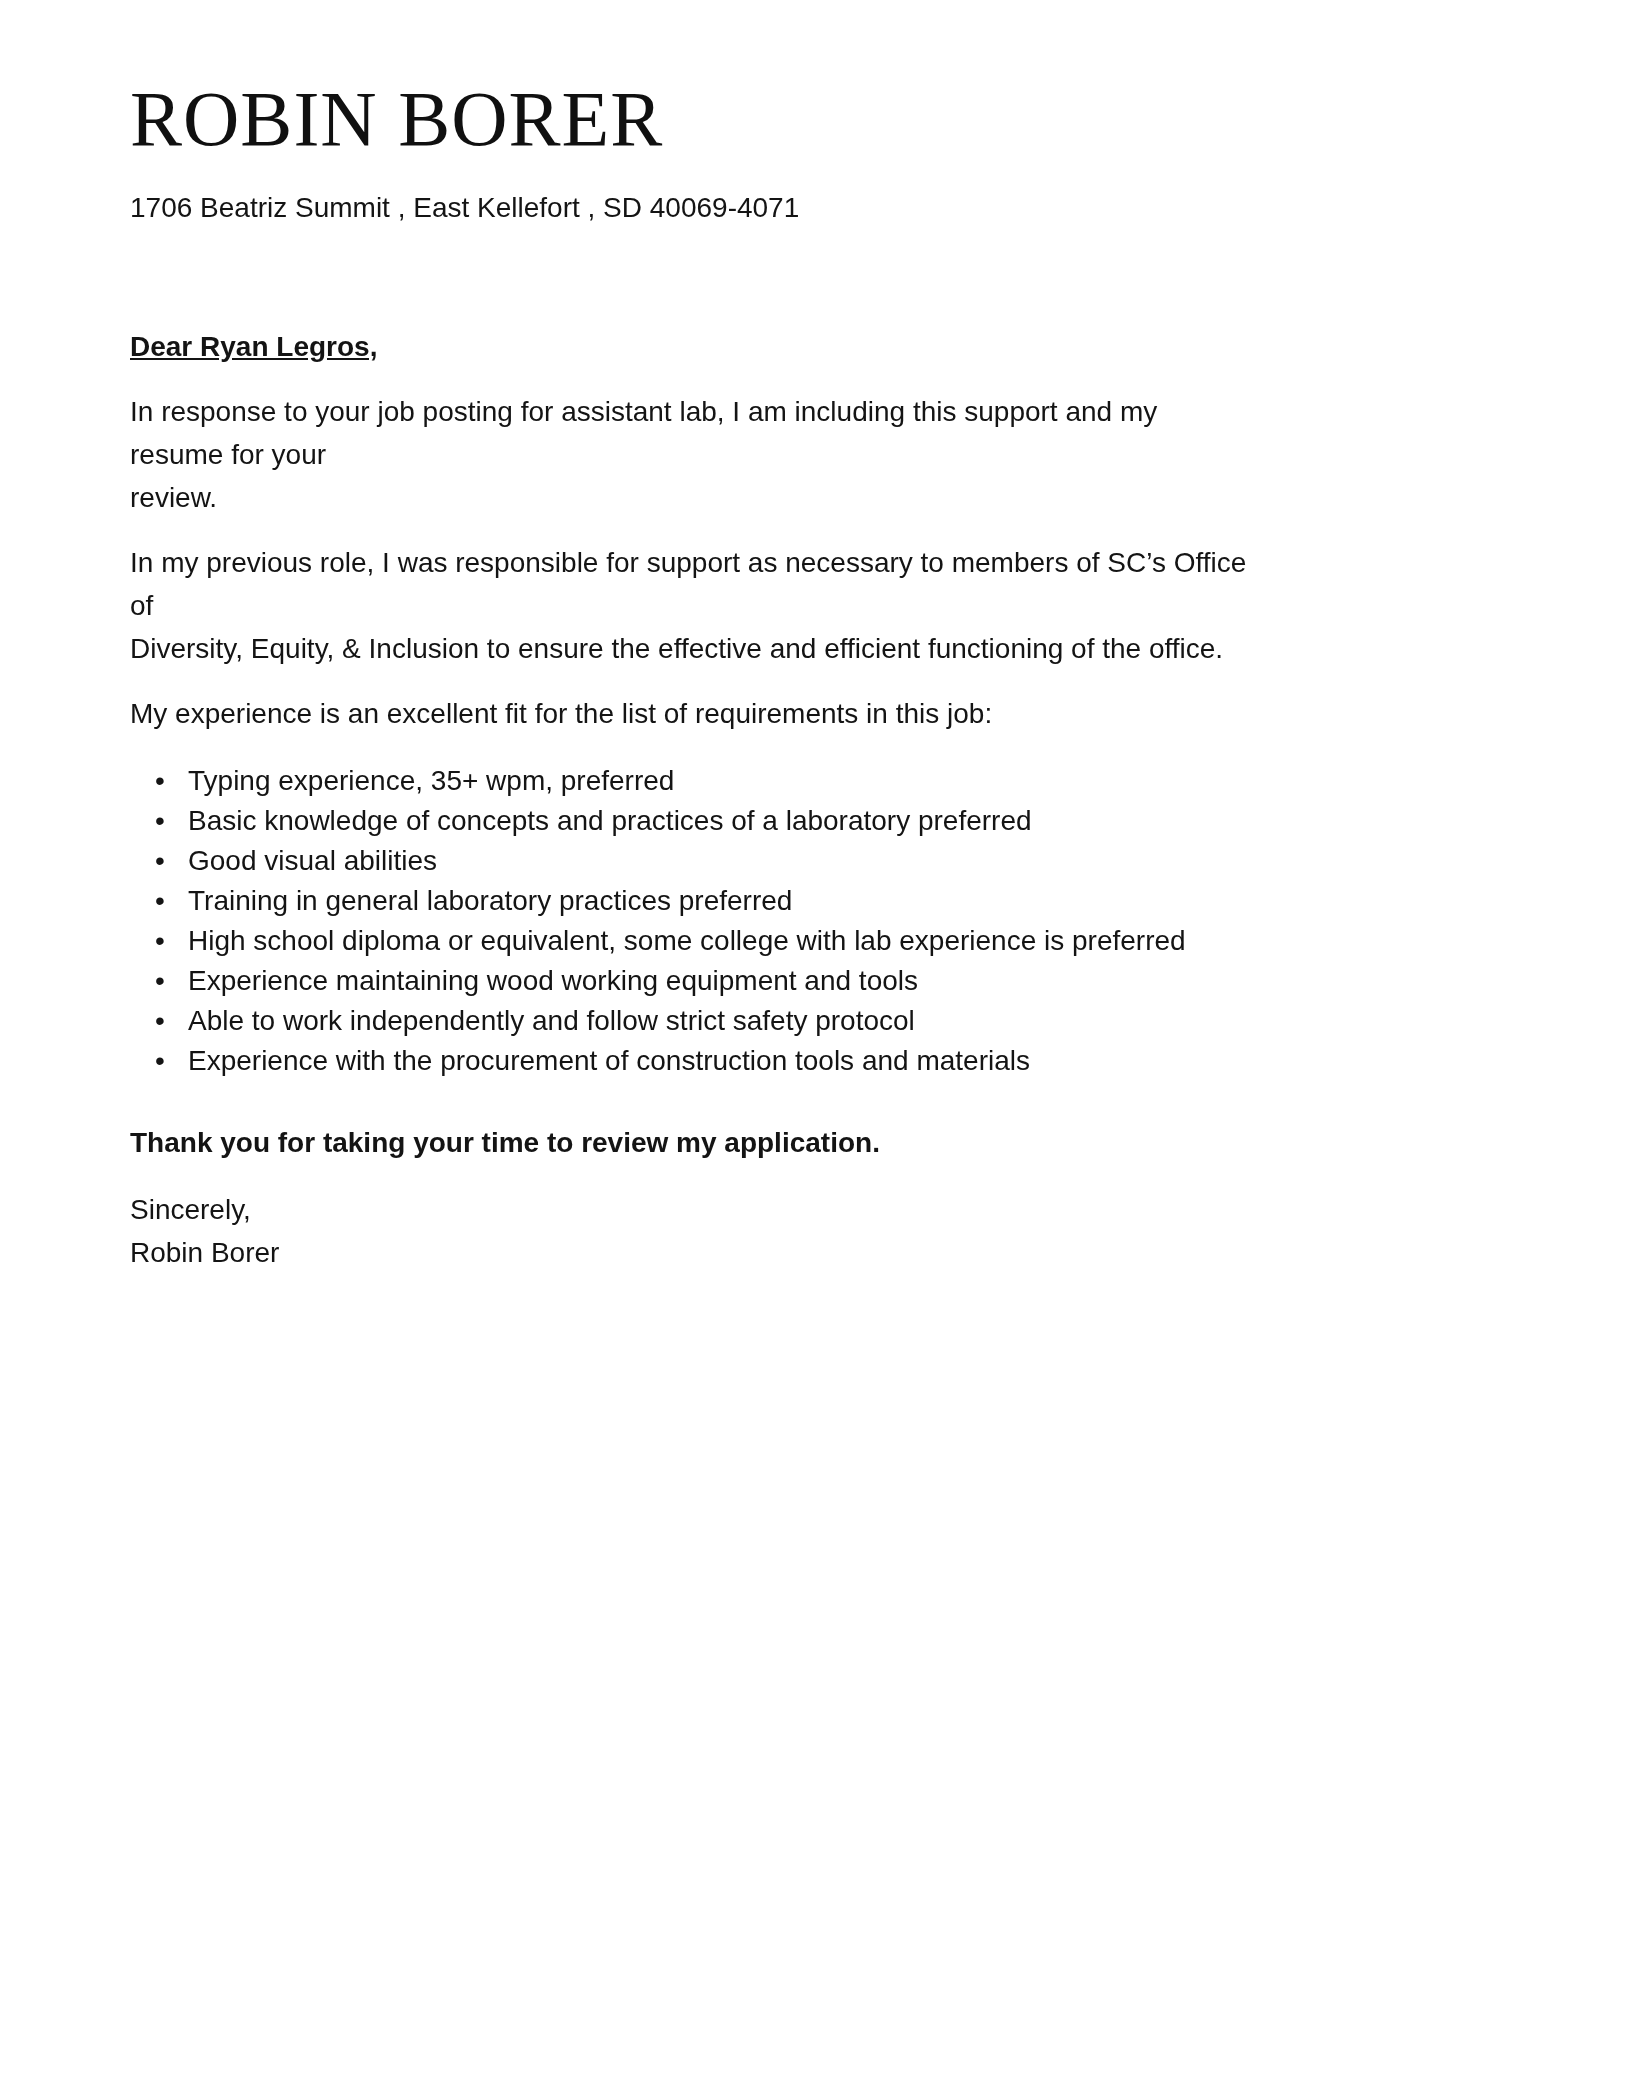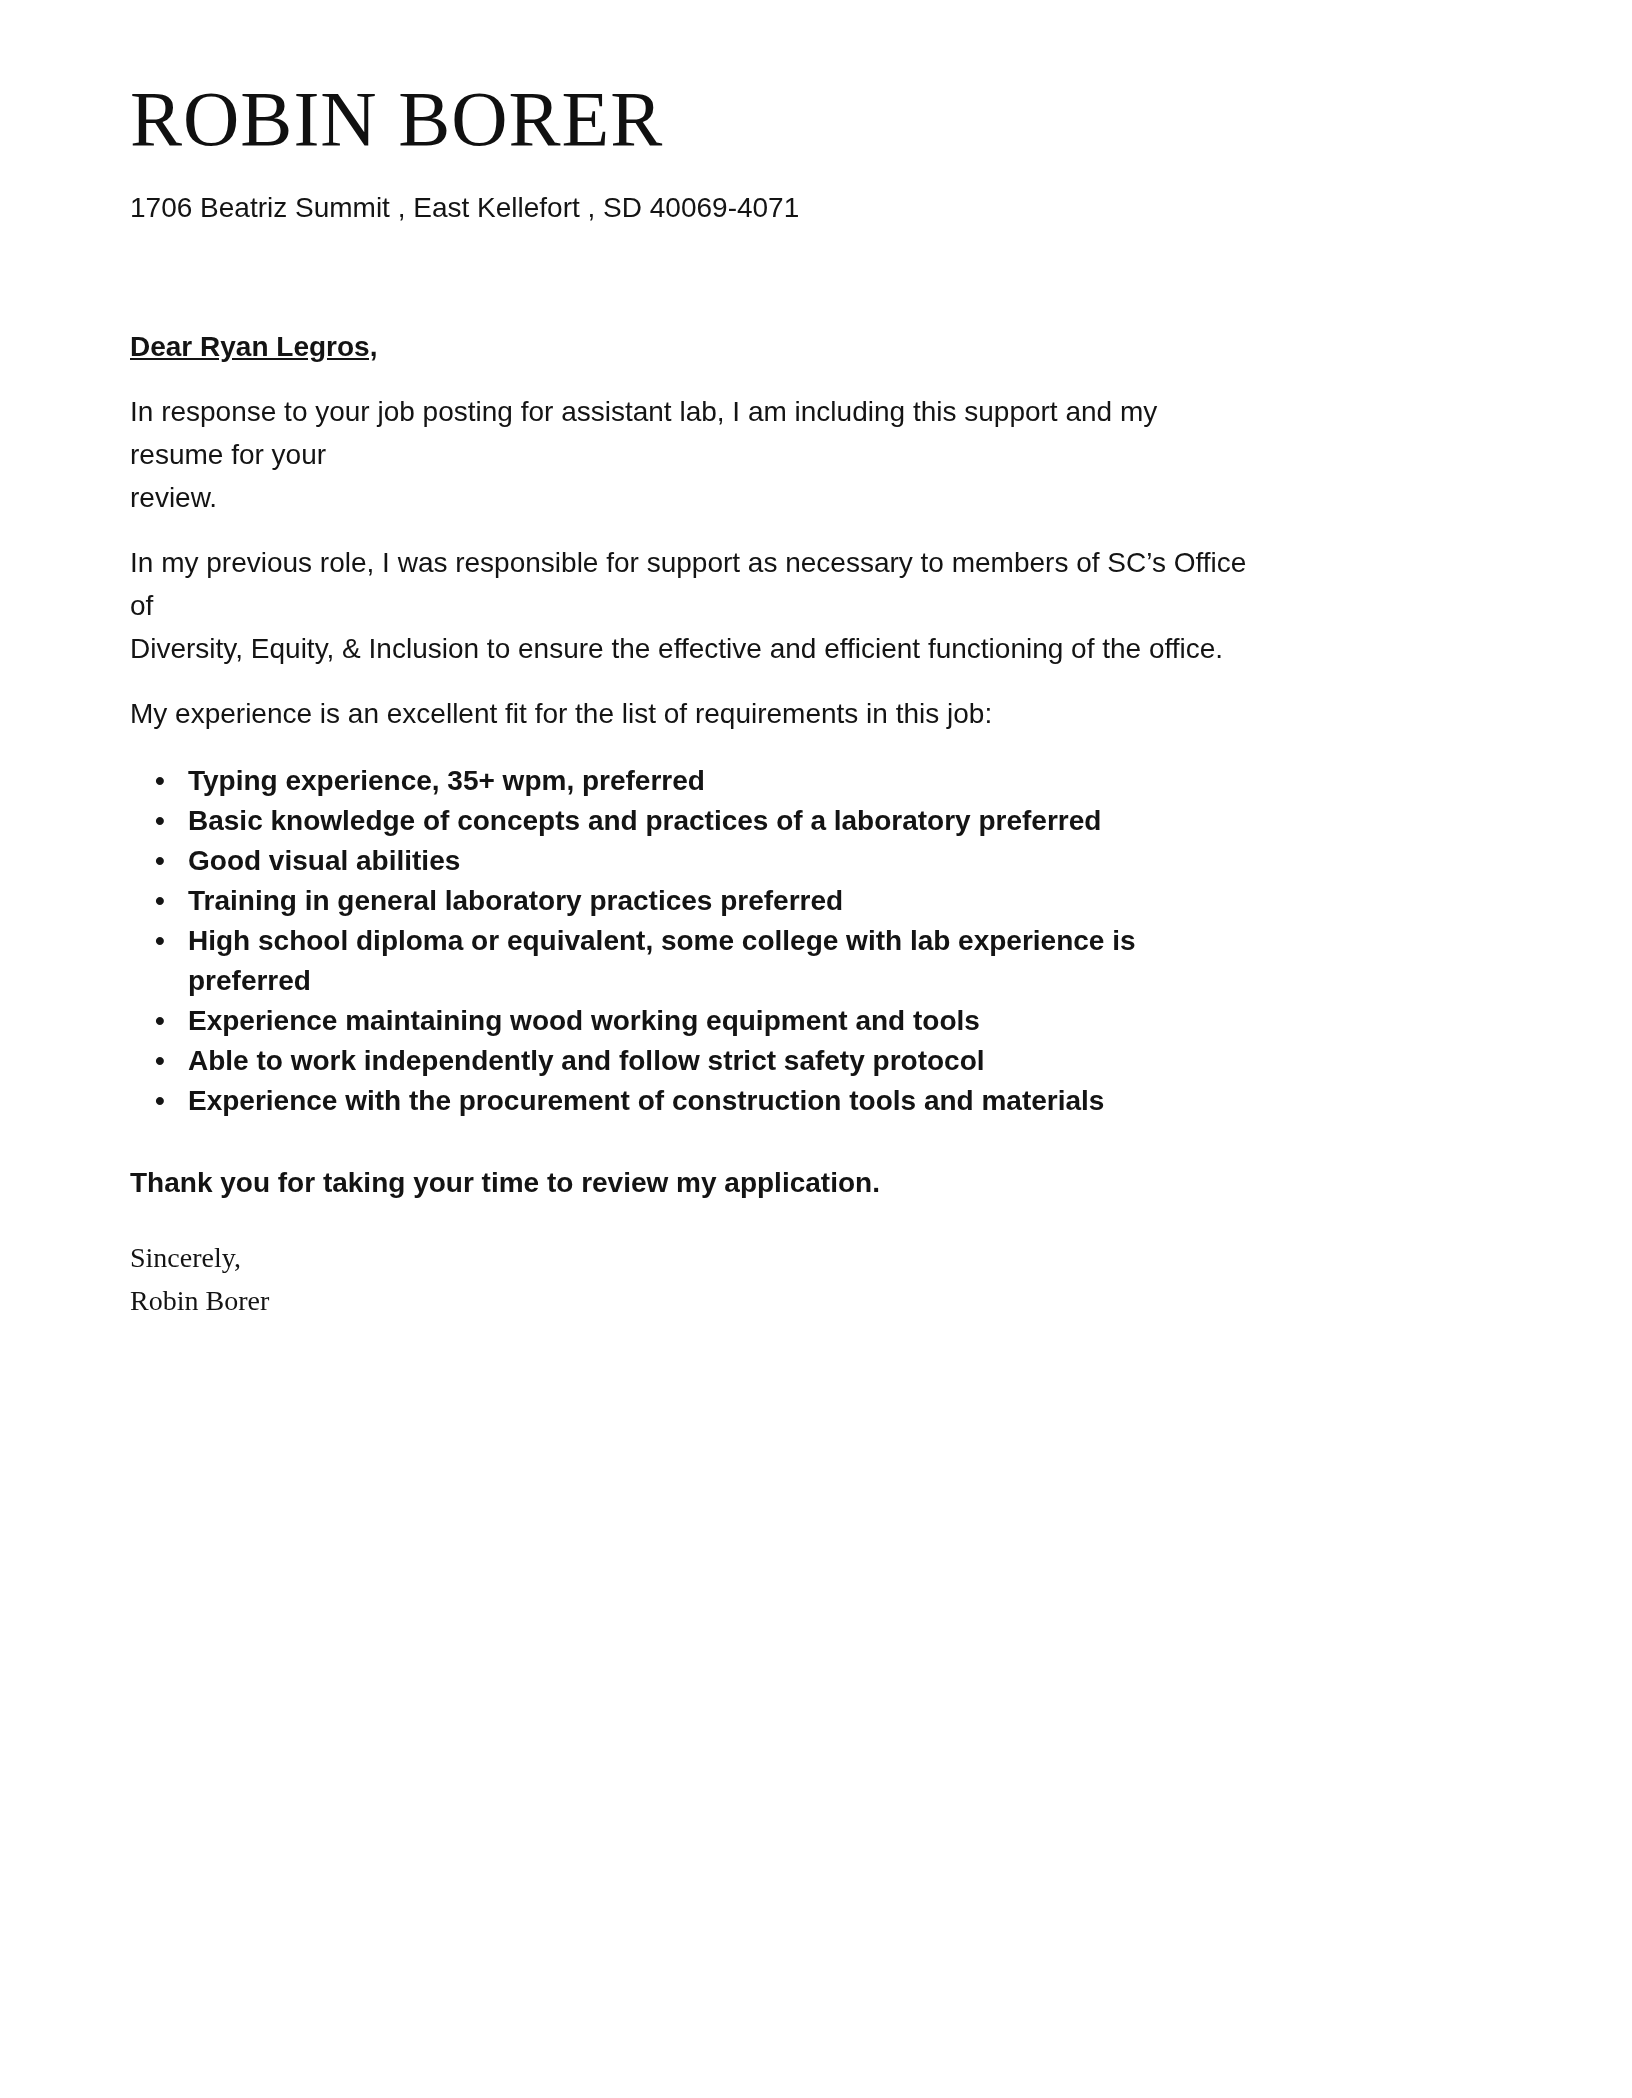--- a/index.html
+++ b/index.html
@@ -43,41 +43,39 @@
     margin: 22px 0 0 0;
     line-height: 43px;
     white-space: pre-line;
     max-width: 1400px;
   }
   ul.requirements {
     list-style: none;
     margin: 26px 0 0 0;
     padding: 0 0 0 58px;
     max-width: 1340px;
-    font-weight: bold;
   }
   ul.requirements li {
     position: relative;
     line-height: 40px;
   }
   ul.requirements li::before {
     content: "\2022";
     position: absolute;
     left: -33px;
     top: 0;
     line-height: 40px;
   }
   .thanks {
     margin: 40px 0 0 0;
     line-height: 43px;
     font-weight: 700;
   }
   .signoff-block {
-    margin: 32px 0 0 0;
-    font-family: Liberation Serif, serif;
+    margin: 24px 0 0 0;
   }
   .signoff-line {
     line-height: 43px;
   }
 </style>
 </head>
 <body>
 
 <div class="page">
 

